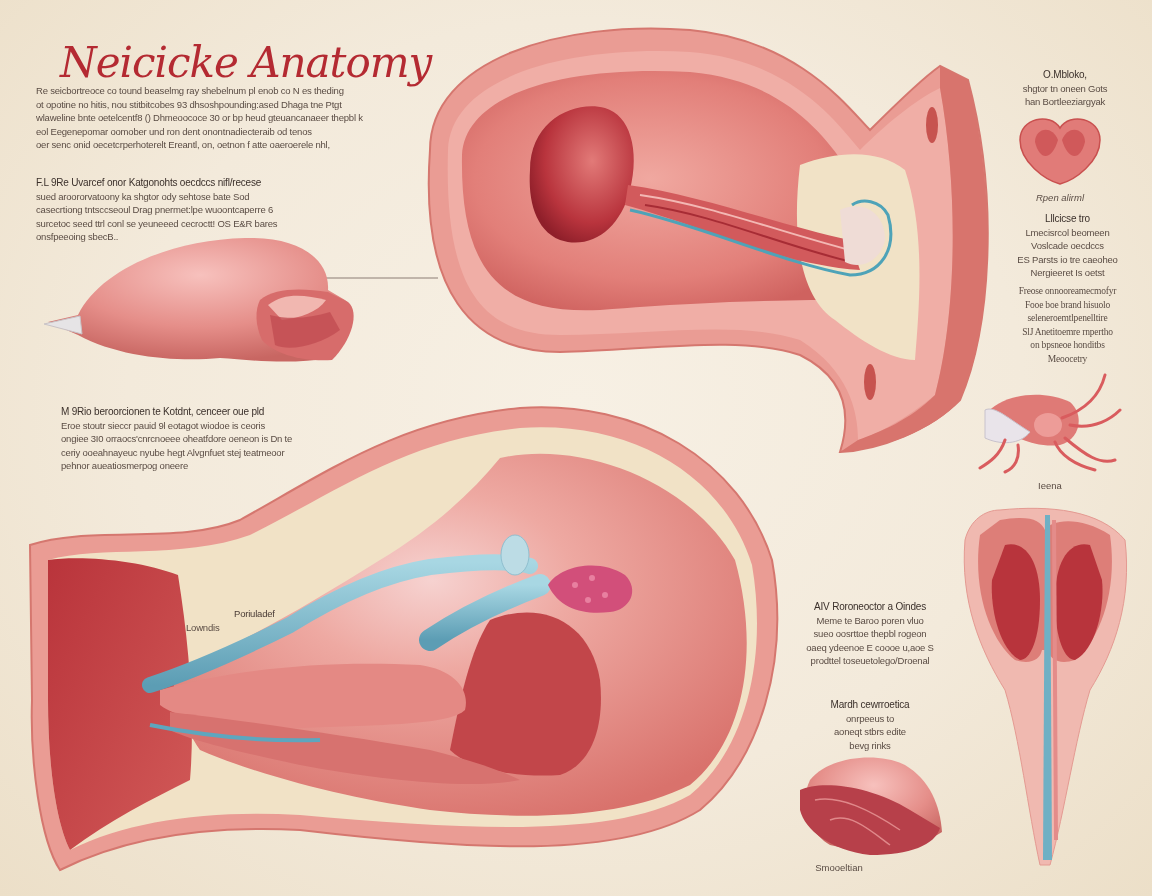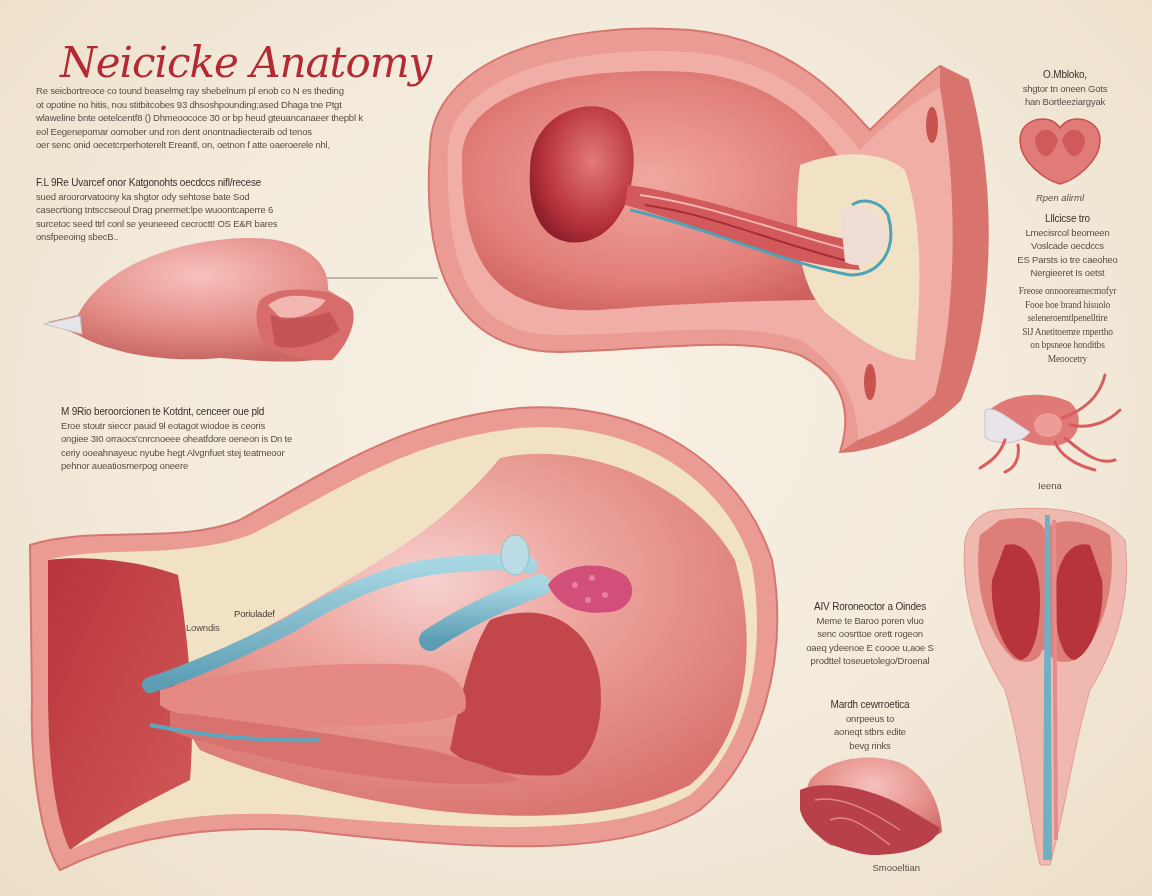--- a/index.html
+++ b/index.html
@@ -192,24 +192,24 @@
 <div class="abs label-sm" style="left:1038px; top:480px;">Ieena</div>
 
 <div class="abs para" style="left:186px; top:607px;">
   <span class="line" style="color:#4a3c36;padding-left:48px;">Poriuladef</span>
   <span class="line" style="">Lowndis</span>
 </div>
 
 <div class="abs para center" style="left:800px; top:600px; width:140px;">
   <span class="line head">AIV Roroneoctor a Oindes</span>
   <span class="line">Meme te Baroo poren vluo</span>
-  <span class="line">senc oosrttoe orett rogeon</span>
+  <span class="line">sueo oosrttoe thepbl rogeon</span>
   <span class="line">oaeq ydeenoe E coooe u,aoe S</span>
   <span class="line">prodttel toseuetolego/Droenal</span>
 </div>
 
 <div class="abs para center" style="left:800px; top:698px; width:140px;">
   <span class="line head">Mardh cewrroetica</span>
   <span class="line">onrpeeus to</span>
   <span class="line">aoneqt stbrs edite</span>
   <span class="line">bevg rinks</span>
 </div>
-<div class="abs label-sm center" style="left:820px; top:862px; width:100px;text-align:right;">Smooeltian</div>
+<div class="abs label-sm center" style="left:789px; top:862px; width:100px;">Smooeltian</div>
 
 </body></html>

